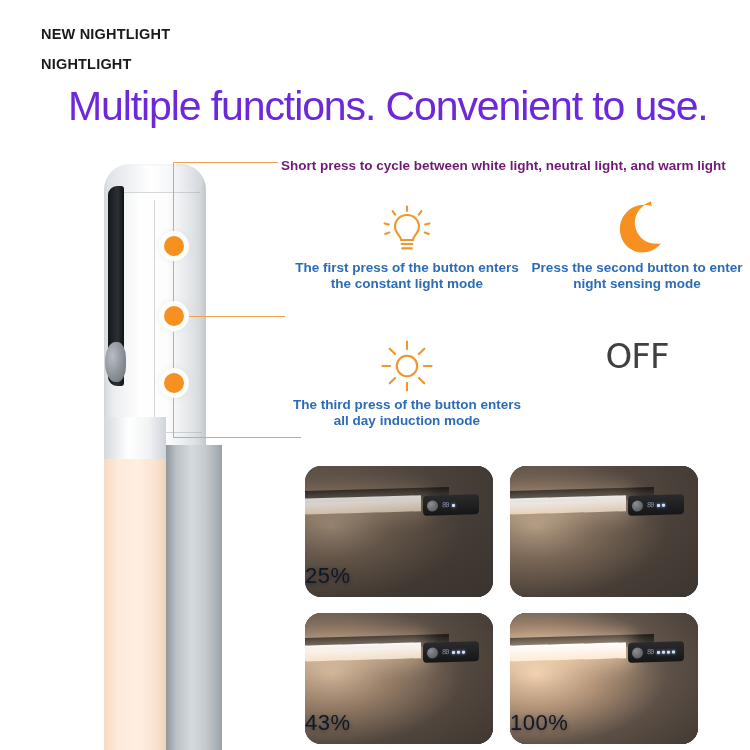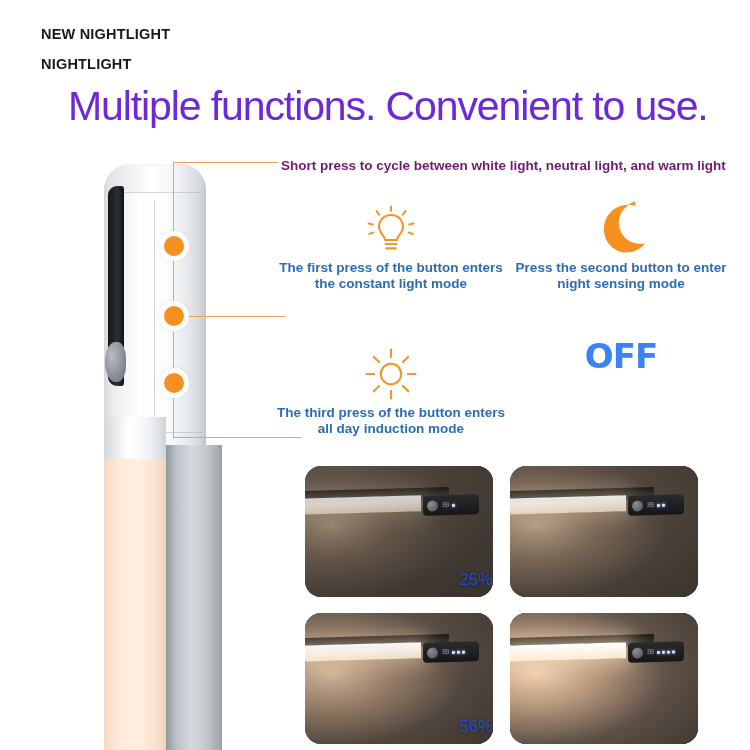--- a/index.html
+++ b/index.html
@@ -79,32 +79,32 @@
   .leader.v{width:1.4px;}
 
   
   .caption{
     position:absolute;font-weight:700;color:#701a75;font-size:13.5px;white-space:nowrap;
   }
   .cap-top{left:281px;top:158px;}
   .cap-mid{left:305px;top:430px;}
 
   
-  .mode{position:absolute;text-align:center;}
+  .mode{position:absolute;text-align:center;margin-left:16px;}
   .mode .icon{height:62px;display:flex;align-items:center;justify-content:center;}
   .mode .txt{
     color:#2d6cb5;font-weight:700;font-size:13.5px;line-height:16px;
     white-space:pre-line;
   }
   .m1{left:272px;top:198px;width:238px;}
   .m2{left:502px;top:198px;width:238px;}
-  .m3{left:272px;top:343px;width:238px;}
+  .m3{left:272px;top:335px;width:238px;}
   .m4{left:502px;top:325px;width:238px;}
   .offword{
-    font-size:34px;font-weight:700;color:#3b82f6;letter-spacing:-1px;
+    font-size:34px;font-weight:400;color:#404040;letter-spacing:-1px;
     font-family:"DejaVu Sans",sans-serif;
   }
 
   
   .grid{position:absolute;left:305px;top:466px;width:393px;height:278px;}
   .cell{
     position:absolute;width:188px;height:131px;border-radius:16px;overflow:hidden;
   }
   .cell.c0{left:0;top:0;}
   .cell.c1{left:205px;top:0;}
@@ -142,22 +142,22 @@
     width:11px;height:11px;border-radius:50%;margin-left:4px;
     background:radial-gradient(circle at 35% 32%,#8b8f94,#4b4f54);
   }
   .module .seg{
     margin-left:4px;font-size:7px;color:#9aa6c9;font-family:"DejaVu Sans Mono",monospace;
     letter-spacing:-1px;opacity:.85;
   }
   .module .leds{display:flex;gap:2px;margin-left:4px;}
   .module .led{width:3px;height:3px;border-radius:1px;background:#cfe2ff;box-shadow:0 0 3px #9ec6ff;}
   .pct{
-    position:absolute;left:0;right:0;bottom:8px;text-align:right;
-    color:#1d4ed8;font-size:16px;font-weight:400;letter-spacing:.5px;
+    position:absolute;left:0;right:0;bottom:8px;text-align:left;
+    color:#0f172a;font-size:22px;font-weight:400;letter-spacing:.5px;
     text-shadow:0 1px 4px rgba(0,0,0,.45);
   }
 </style>
 </head>
 <body>
 
 <div class="page">
 
   <div class="eyebrow l1">NEW NIGHTLIGHT</div>
   <div class="eyebrow l2">NIGHTLIGHT</div>
@@ -276,35 +276,36 @@
         <div class="module">
           <span class="knob"></span>
           <span class="seg">80</span>
           <span class="leds">
             <i class="led"></i>
               <i class="led"></i>
               <i class="led"></i>
           </span>
         </div>
       </div>
-      <div class="pct">56%</div>
+      <div class="pct">43%</div>
     </div>
 
     <div class="cell c3">
       <div class="scene">
         <div class="wall" style="--g1:.92;--g2:.74;--g3:.50;"></div>
         <div class="shelf"></div>
         <div class="bar" style="--b1:1;--b2:.95;--b3:.55;"></div>
         <div class="module">
           <span class="knob"></span>
           <span class="seg">80</span>
           <span class="leds">
             <i class="led"></i>
               <i class="led"></i>
               <i class="led"></i>
               <i class="led"></i>
           </span>
         </div>
       </div>
+      <div class="pct">100%</div>
     </div>
 
   </div>
 </div>
 
 </body></html>

